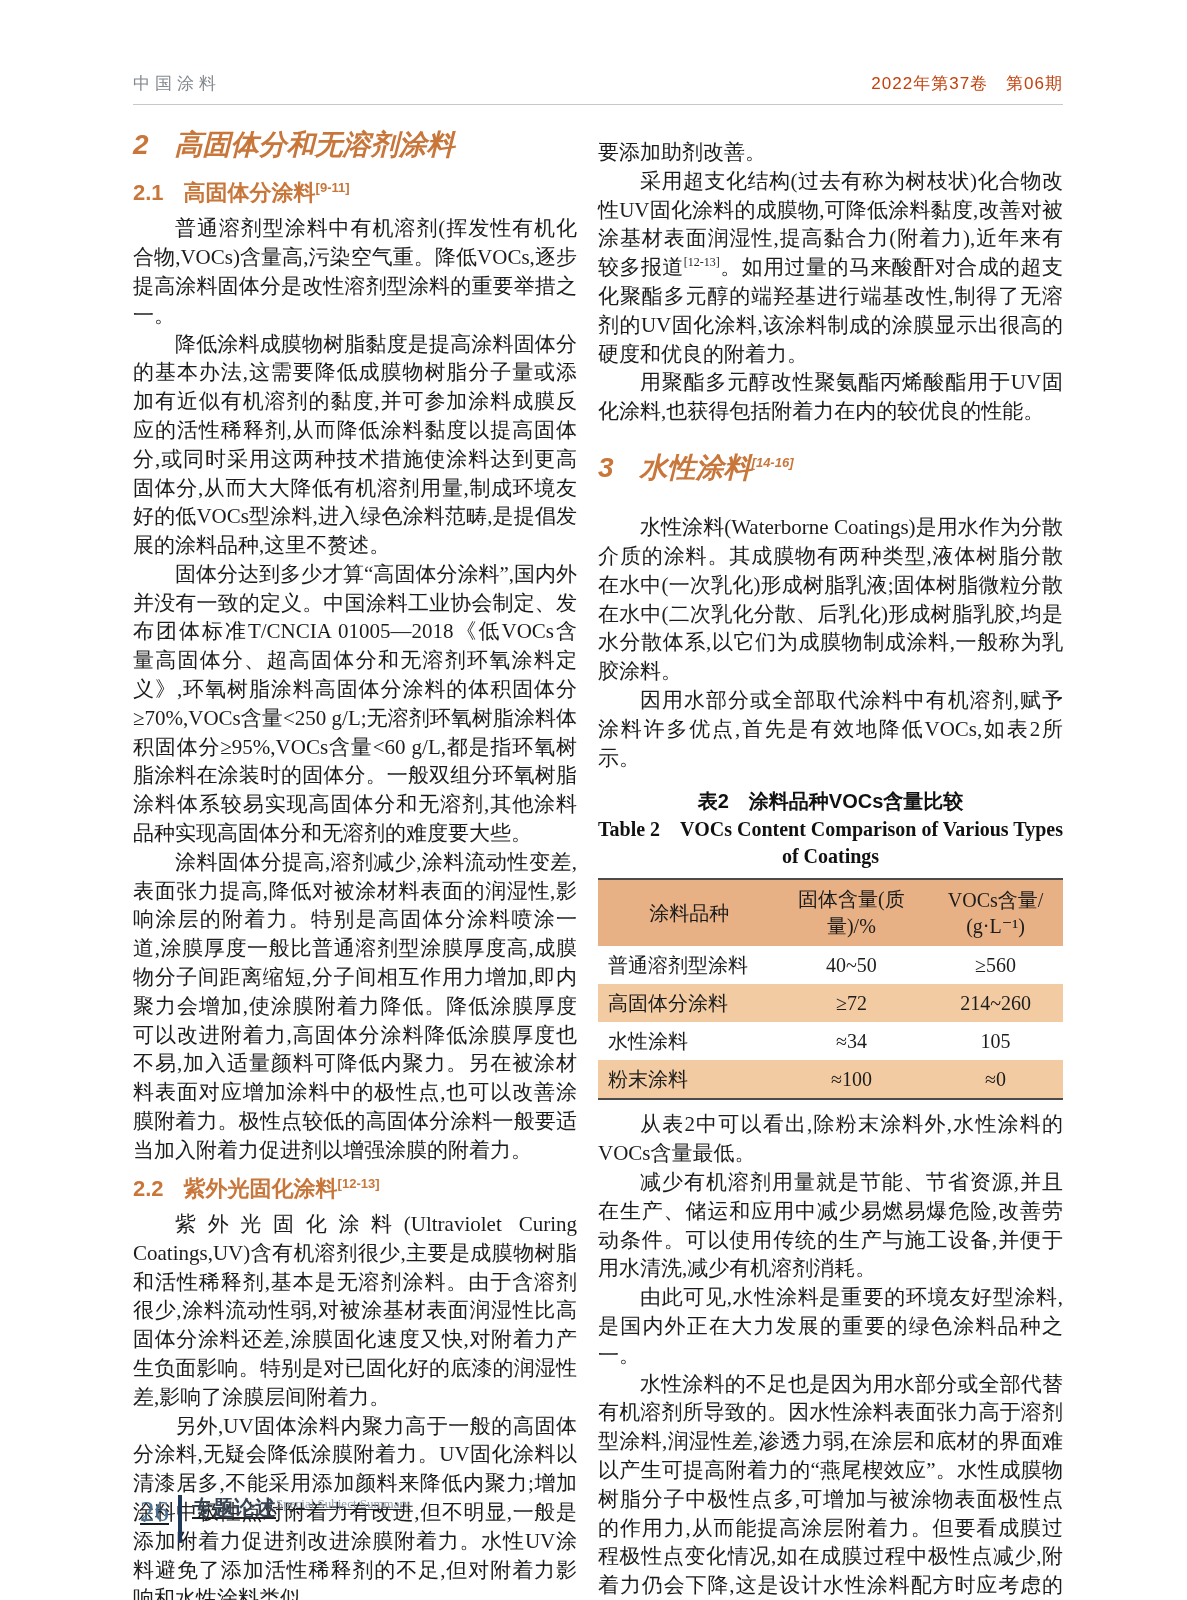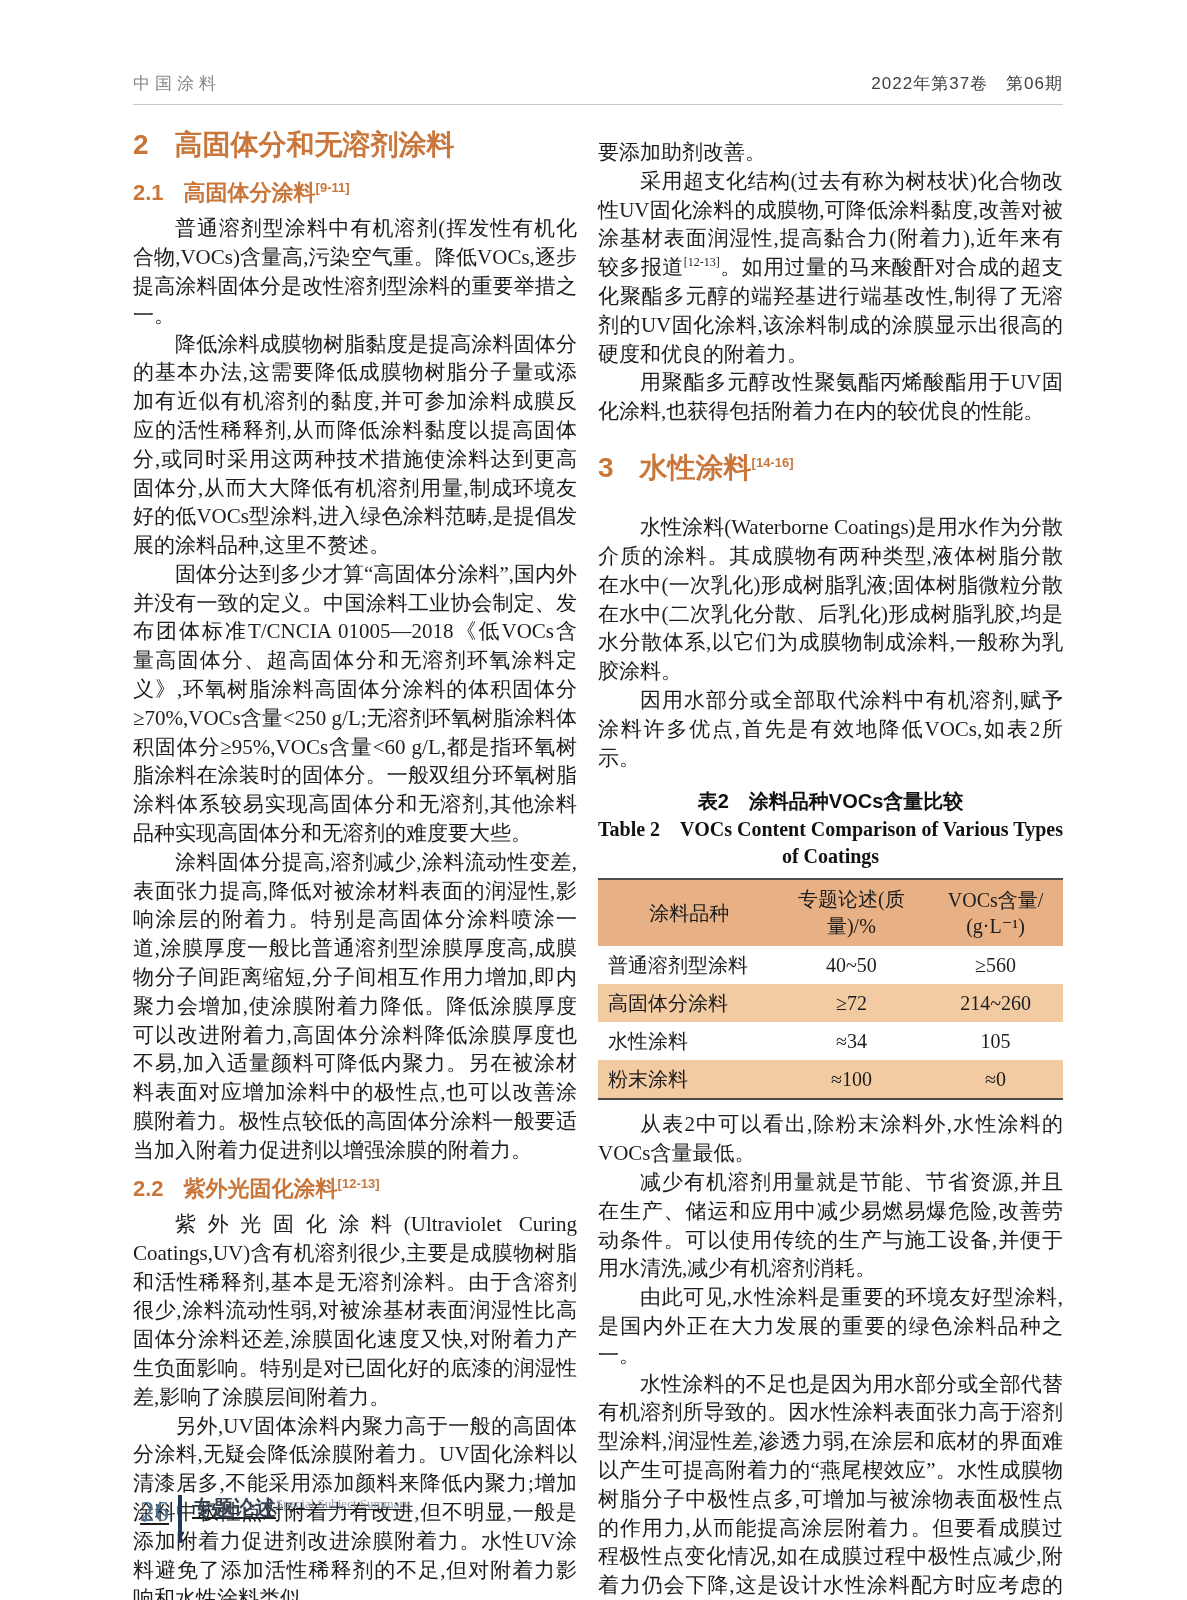--- a/index.html
+++ b/index.html
@@ -6,34 +6,34 @@
   body{width:1187px;height:1600px;position:relative;overflow:hidden;
        font-family:"Liberation Serif","DejaVu Serif",serif;color:#1c1c1c;}
   .page{position:absolute;inset:0;}
   
   .runhead{position:absolute;left:133px;right:124px;top:72px;
            display:flex;justify-content:space-between;align-items:flex-end;
            padding-bottom:9px;border-bottom:1px solid #c6c9cc;}
   .journal{font-family:"Liberation Sans","DejaVu Sans",sans-serif;
            font-size:17px;color:#82888d;letter-spacing:5px;}
   .issue{font-family:"Liberation Sans","DejaVu Sans",sans-serif;
-         font-size:17px;color:#404040;letter-spacing:1px;}
+         font-size:17px;color:#c2410c;letter-spacing:1px;}
   
   .columns{position:absolute;left:133px;top:118px;width:930px;
            display:flex;justify-content:space-between;}
   .col-left{width:444px;}
   .col-right{width:465px;}
   p.body{margin:0;font-size:21px;line-height:28.8px;text-align:justify;
          text-indent:2em;}
   p.cont{text-indent:0;}
   sup.ref{font-size:12px;line-height:0;}
   
   .h-sec{font-family:"Liberation Sans","DejaVu Sans",sans-serif;
          font-weight:bold;color:#c8763a;font-size:28px;line-height:34px;
-         margin:10px 0 12px 0;}
+         margin:10px 0 12px 0;font-style:italic;}
   .h-sec .num{margin-right:26px;}
   .h-sub{font-family:"Liberation Sans","DejaVu Sans",sans-serif;
          font-weight:bold;color:#c8763a;font-size:22px;line-height:28px;
          margin:5px 0 7px 0;}
   .h-sub .num{margin-right:20px;}
   .h-sec sup,.h-sub sup{font-size:13px;font-weight:bold;}
   
   .tbl-block{margin:14px 0 10px 0;}
   .cap-zh{font-family:"Liberation Sans","DejaVu Sans",sans-serif;font-weight:bold;
           font-size:20px;text-align:center;line-height:30px;color:#111;}
@@ -100,21 +100,21 @@
       <p class="body">水性涂料(Waterborne Coatings)是用水作为分散介质的涂料。其成膜物有两种类型,液体树脂分散在水中(一次乳化)形成树脂乳液;固体树脂微粒分散在水中(二次乳化分散、后乳化)形成树脂乳胶,均是水分散体系,以它们为成膜物制成涂料,一般称为乳胶涂料。</p>
       <p class="body">因用水部分或全部取代涂料中有机溶剂,赋予涂料许多优点,首先是有效地降低VOCs,如表2所示。</p>
 
       <div class="tbl-block">
         <div class="cap-zh">表2　涂料品种VOCs含量比较</div>
         <div class="cap-en">Table 2　VOCs Content Comparison of Various Types of Coatings</div>
         <table class="voc">
           <thead>
             <tr>
               <th class="c1">涂料品种</th>
-              <th class="c2">专题论述(质量)/%</th>
+              <th class="c2">固体含量(质量)/%</th>
               <th class="c3">
                   <span class="hdr2">VOCs含量/</span>
                   <span class="hdr2">(g·L⁻¹)</span>
                 </th>
             </tr>
           </thead>
           <tbody>
             <tr>
               <td class="c1">普通溶剂型涂料</td>
               <td class="c2">40~50</td>

